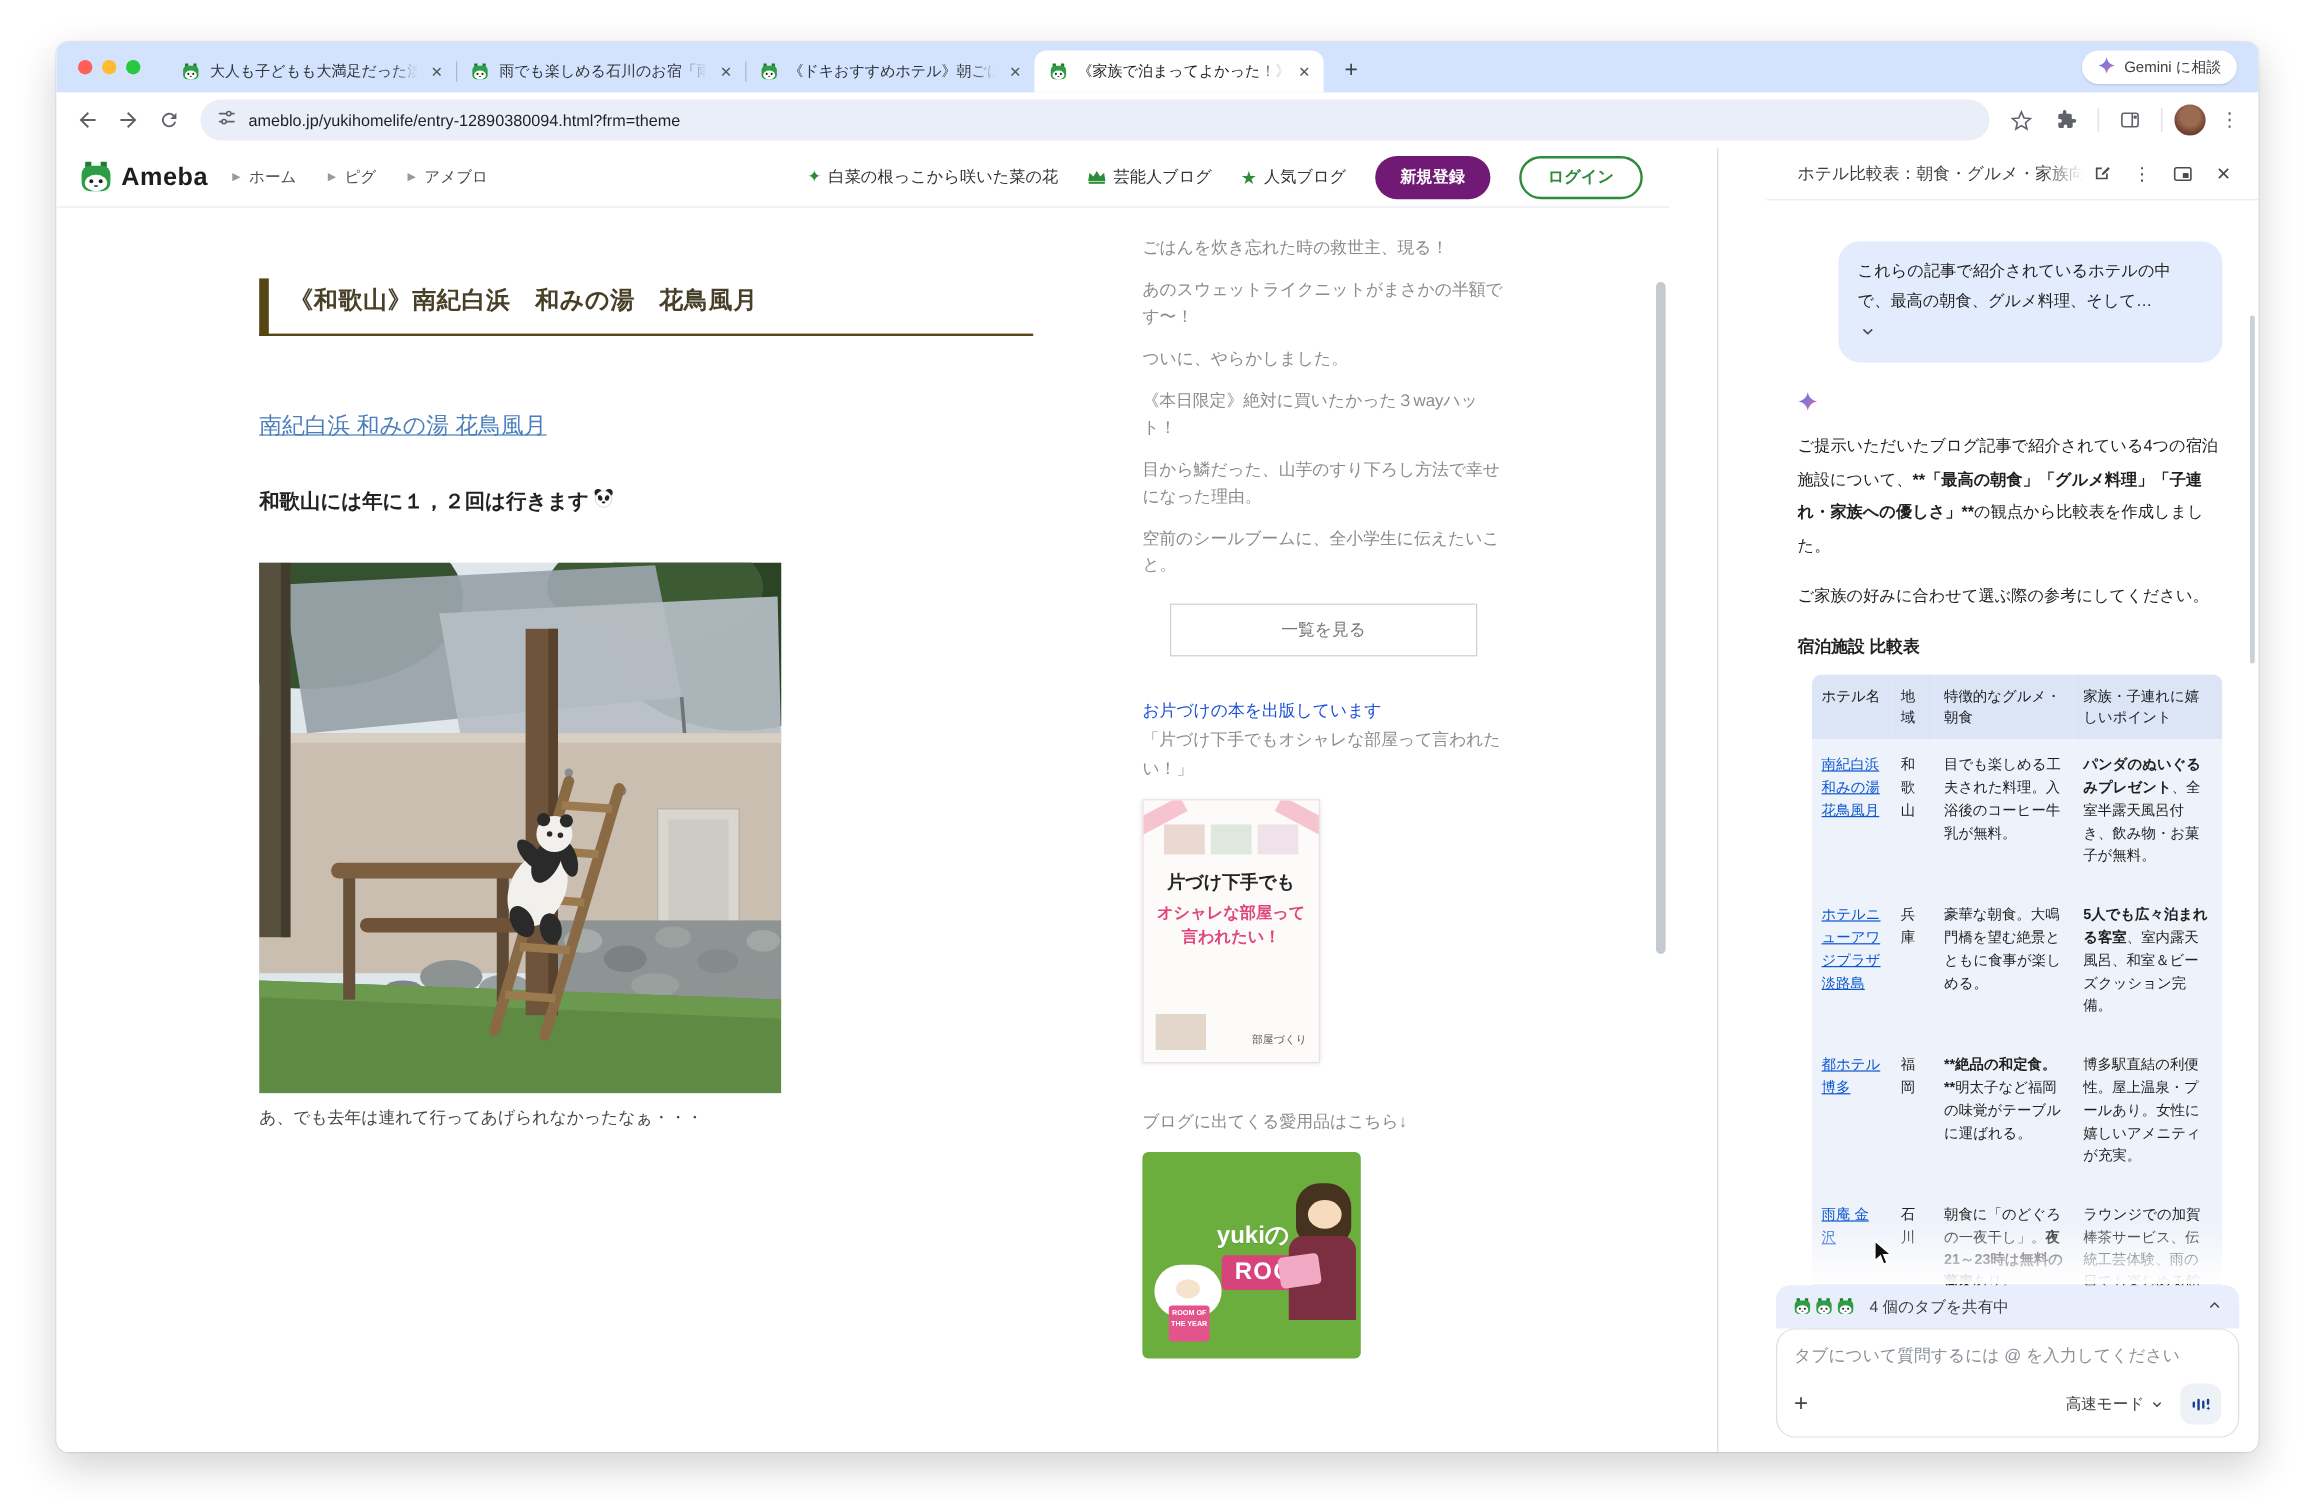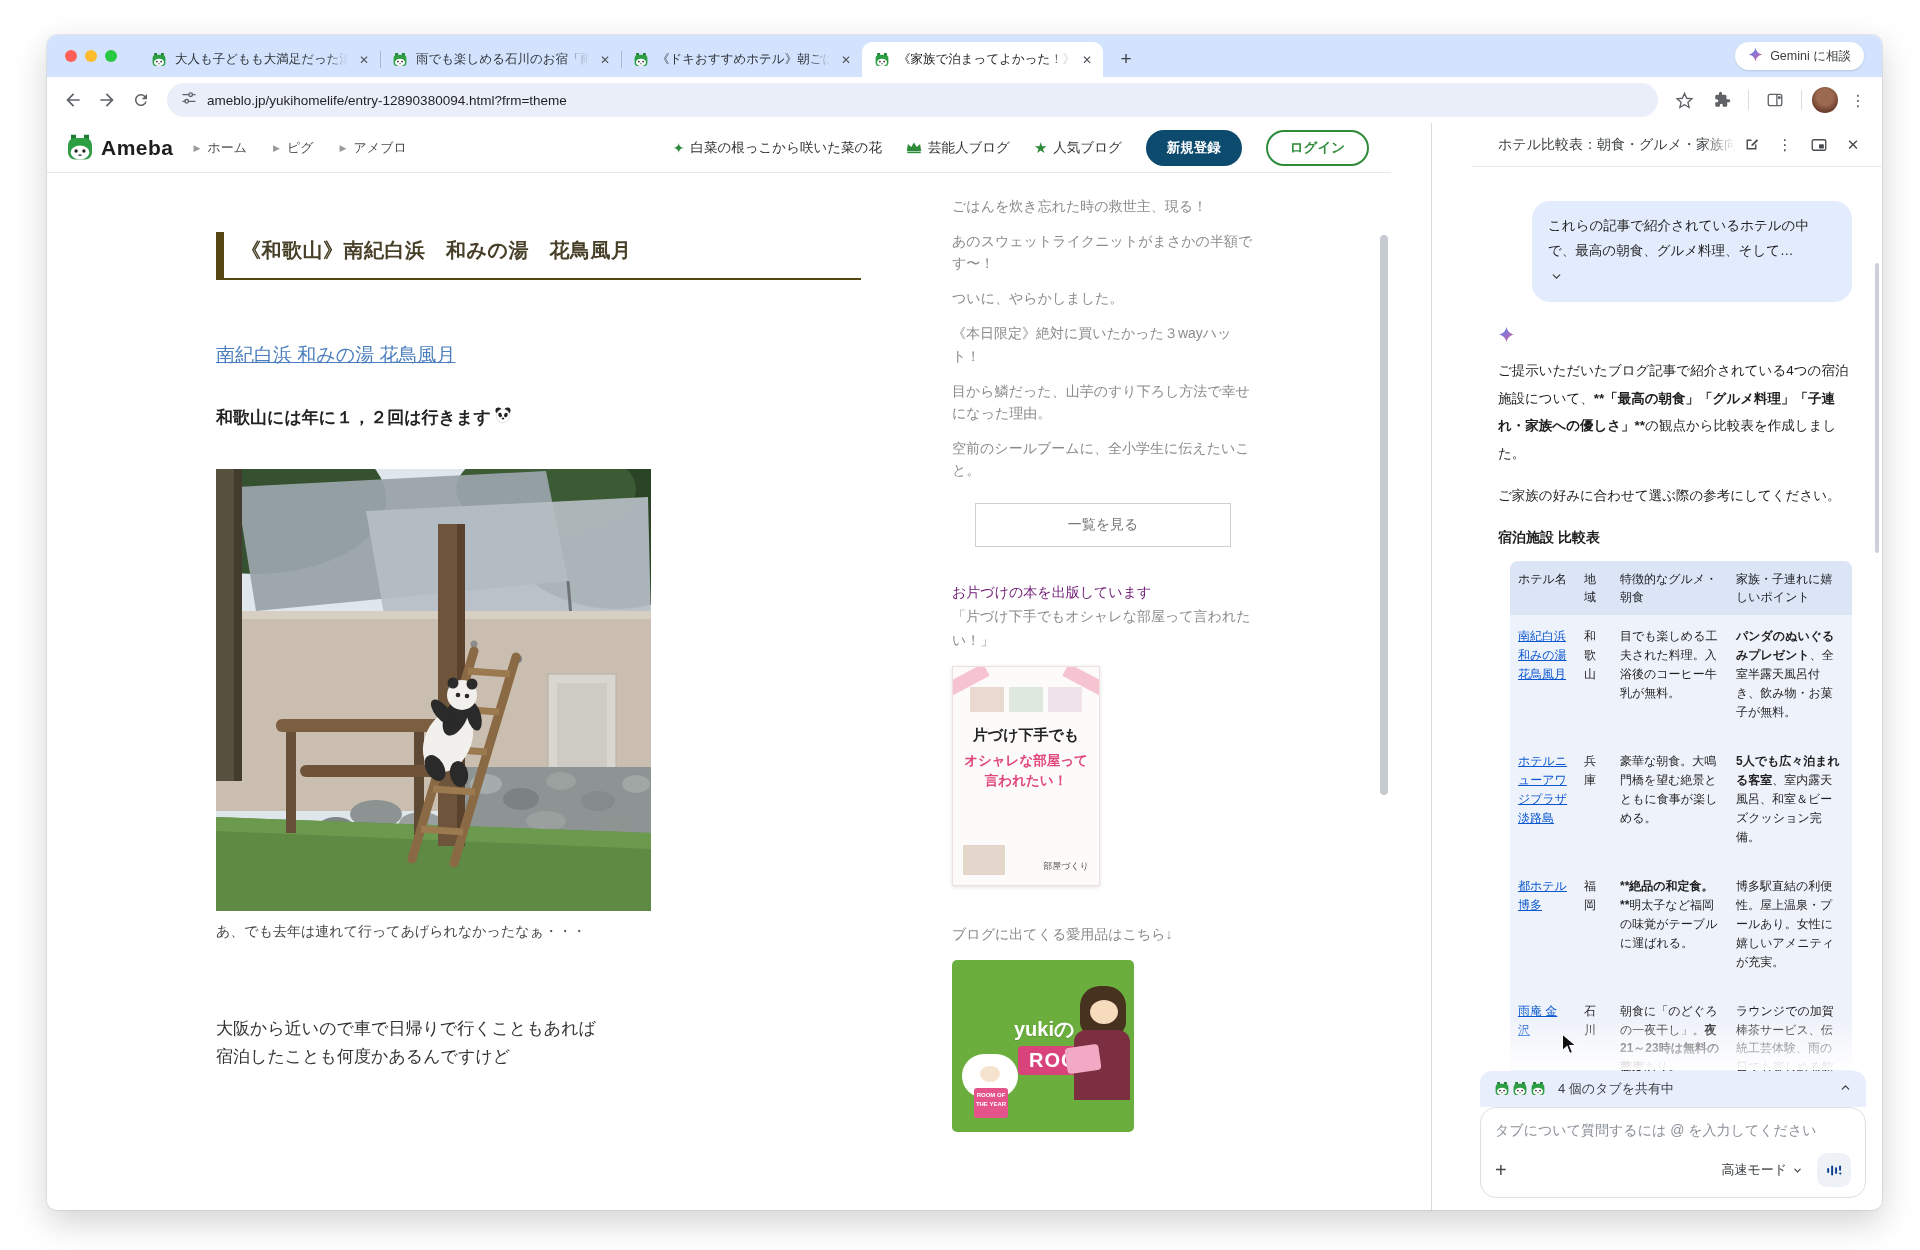--- a/index.html
+++ b/index.html
@@ -53,21 +53,21 @@
   .ameba-header { height:50px; border-bottom:1px solid #e9e9e9; display:flex; align-items:center;
     padding:0 22px 0 18px; gap:20px; }
   .logo { display:flex; align-items:center; gap:6px; }
   .logo .mascot { width:30px; height:30px; }
   .logo .wordmark { font-size:21px; font-weight:800; color:#1d1d1d; letter-spacing:.5px; }
   .crumbs { display:flex; align-items:center; gap:26px; }
   .crumb { display:flex; align-items:center; gap:7px; font-size:13px; color:#4e4e4e; }
   .crumb .tri { color:#9a9a9a; font-size:9px; }
   .h-right { margin-left:auto; display:flex; align-items:center; gap:24px; }
   .h-link { display:flex; align-items:center; gap:6px; font-size:13.5px; color:#333; }
-  .btn-signup { background:#0c4a6e; color:#fff; border-radius:18px; padding:9px 21px;
+  .btn-signup { background:#701a75; color:#fff; border-radius:18px; padding:9px 21px;
     font-size:13.5px; font-weight:700; }
   .btn-login { border:2px solid #2e8b3a; color:#2e8b3a; border-radius:18px; padding:7px 22px;
     font-size:13.5px; font-weight:700; background:#fff; }
 
   
   .blog-scroll { position:absolute; left:0; right:14px; top:50px; bottom:0; }
   .article { position:absolute; left:169px; top:59px; width:645px; }
   .a-title { border-left:8px solid #554614; border-bottom:2px solid #554614;
     padding:5px 0 14px 17px; font-size:20px; font-weight:600; color:#473f27; letter-spacing:.5px; }
   .a-link { display:inline-block; margin-top:62px; font-size:19px; color:#4a7ebd;
@@ -77,21 +77,21 @@
     align-items:center; gap:3px; }
   .photo { margin-top:40px; width:435px; height:442px; background:#cfd8df; position:relative; }
   .caption { margin-top:12px; font-size:14px; color:#474747; }
   .a-p3 { margin-top:74px; font-size:17px; line-height:1.62; color:#333; }
 
   .sidecol { position:absolute; left:905px; top:22px; width:302px; }
   .entry { font-size:14px; line-height:1.58; color:#8b8b8b; margin-bottom:13px; }
   .viewall { margin:22px auto 0; width:256px; height:44px; border:1px solid #cfcfcf;
     display:flex; align-items:center; justify-content:center; font-size:14px; color:#787878;
     background:#fff; }
-  .bookpromo { margin-top:34px; font-size:14px; color:#701a75; line-height:1.7; }
+  .bookpromo { margin-top:34px; font-size:14px; color:#1d4ed8; line-height:1.7; }
   .bookquote { font-size:14px; color:#8b8b8b; line-height:1.7; }
   .bookcover { margin-top:14px; width:148px; height:220px; background:#fdfbfa;
     border:1px solid #eee0e2; box-shadow:0 1px 4px rgba(0,0,0,.12); position:relative;
     padding:12px 8px; overflow:hidden; }
   .tape { position:absolute; width:44px; height:14px; background:#f3b7c6; opacity:.8; }
   .tape.tl { left:-8px; top:6px; transform:rotate(-28deg); }
   .tape.tr { right:-8px; top:6px; transform:rotate(28deg); }
   .cover-photos { display:flex; gap:5px; justify-content:center; margin-top:8px; }
   .cover-photos i { width:34px; height:25px; background:#e9d9d0; }
   .cover-photos i:nth-child(2){ background:#dfe8df; }
@@ -418,24 +418,20 @@
                 <ellipse cx="243" cy="305" rx="9" ry="13" fill="#2a2a2a" transform="rotate(-10 243 305)"></ellipse>
                 <circle cx="246" cy="226" r="15" fill="#f2f0ec"></circle>
                 <circle cx="237" cy="214" r="5.5" fill="#2a2a2a"></circle>
                 <circle cx="256" cy="215" r="5.5" fill="#2a2a2a"></circle>
                 <circle cx="242" cy="226" r="2.3" fill="#2a2a2a"></circle>
                 <circle cx="251" cy="227" r="2.3" fill="#2a2a2a"></circle>
               </g>
             </svg>
           </div>
           <p class="caption">あ、でも去年は連れて行ってあげられなかったなぁ・・・</p>
-          <p class="a-p3">
-            <span>大阪から近いので車で日帰りで行くこともあれば</span><br>
-            <span>宿泊したことも何度かあるんですけど</span>
-          </p>
         </div>
 
         <div class="sidecol">
           <div>
               <div class="entry">ごはんを炊き忘れた時の救世主、現る！</div>
               <div class="entry">あのスウェットライクニットがまさかの半額です〜！</div>
               <div class="entry">ついに、やらかしました。</div>
               <div class="entry">《本日限定》絶対に買いたかった３wayハット！</div>
               <div class="entry">目から鱗だった、山芋のすり下ろし方法で幸せになった理由。</div>
               <div class="entry">空前のシールブームに、全小学生に伝えたいこと。</div>

